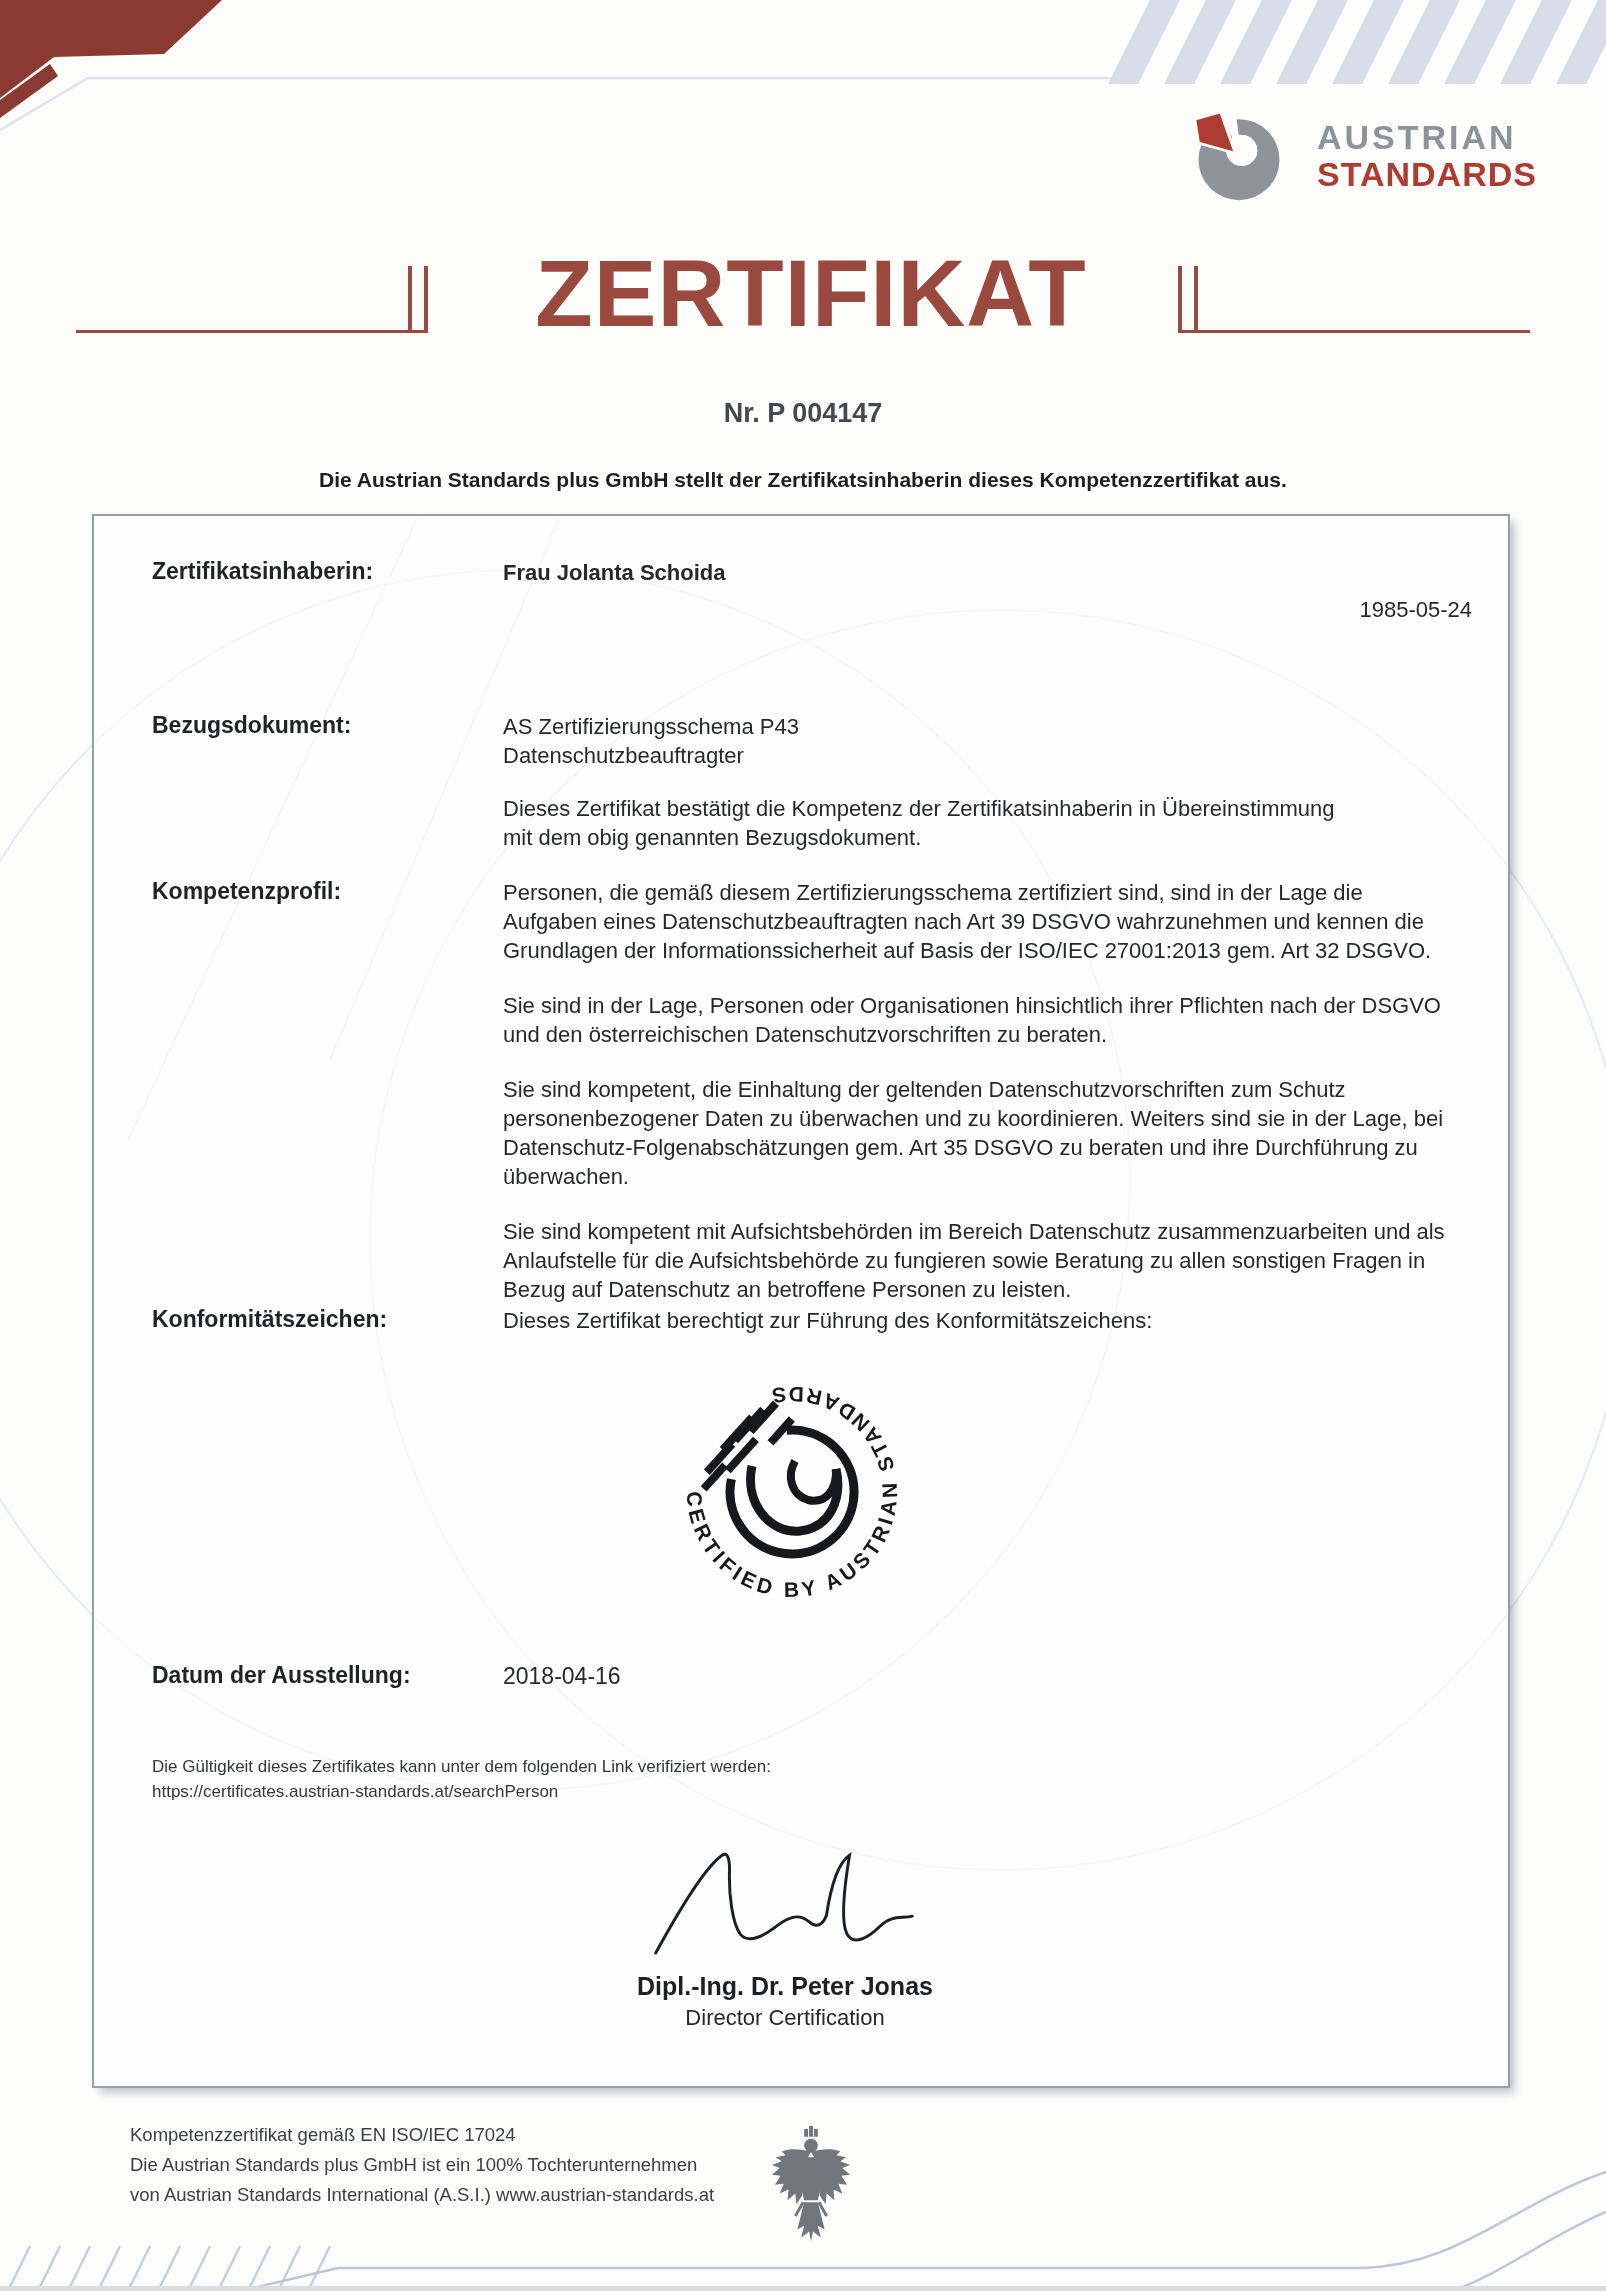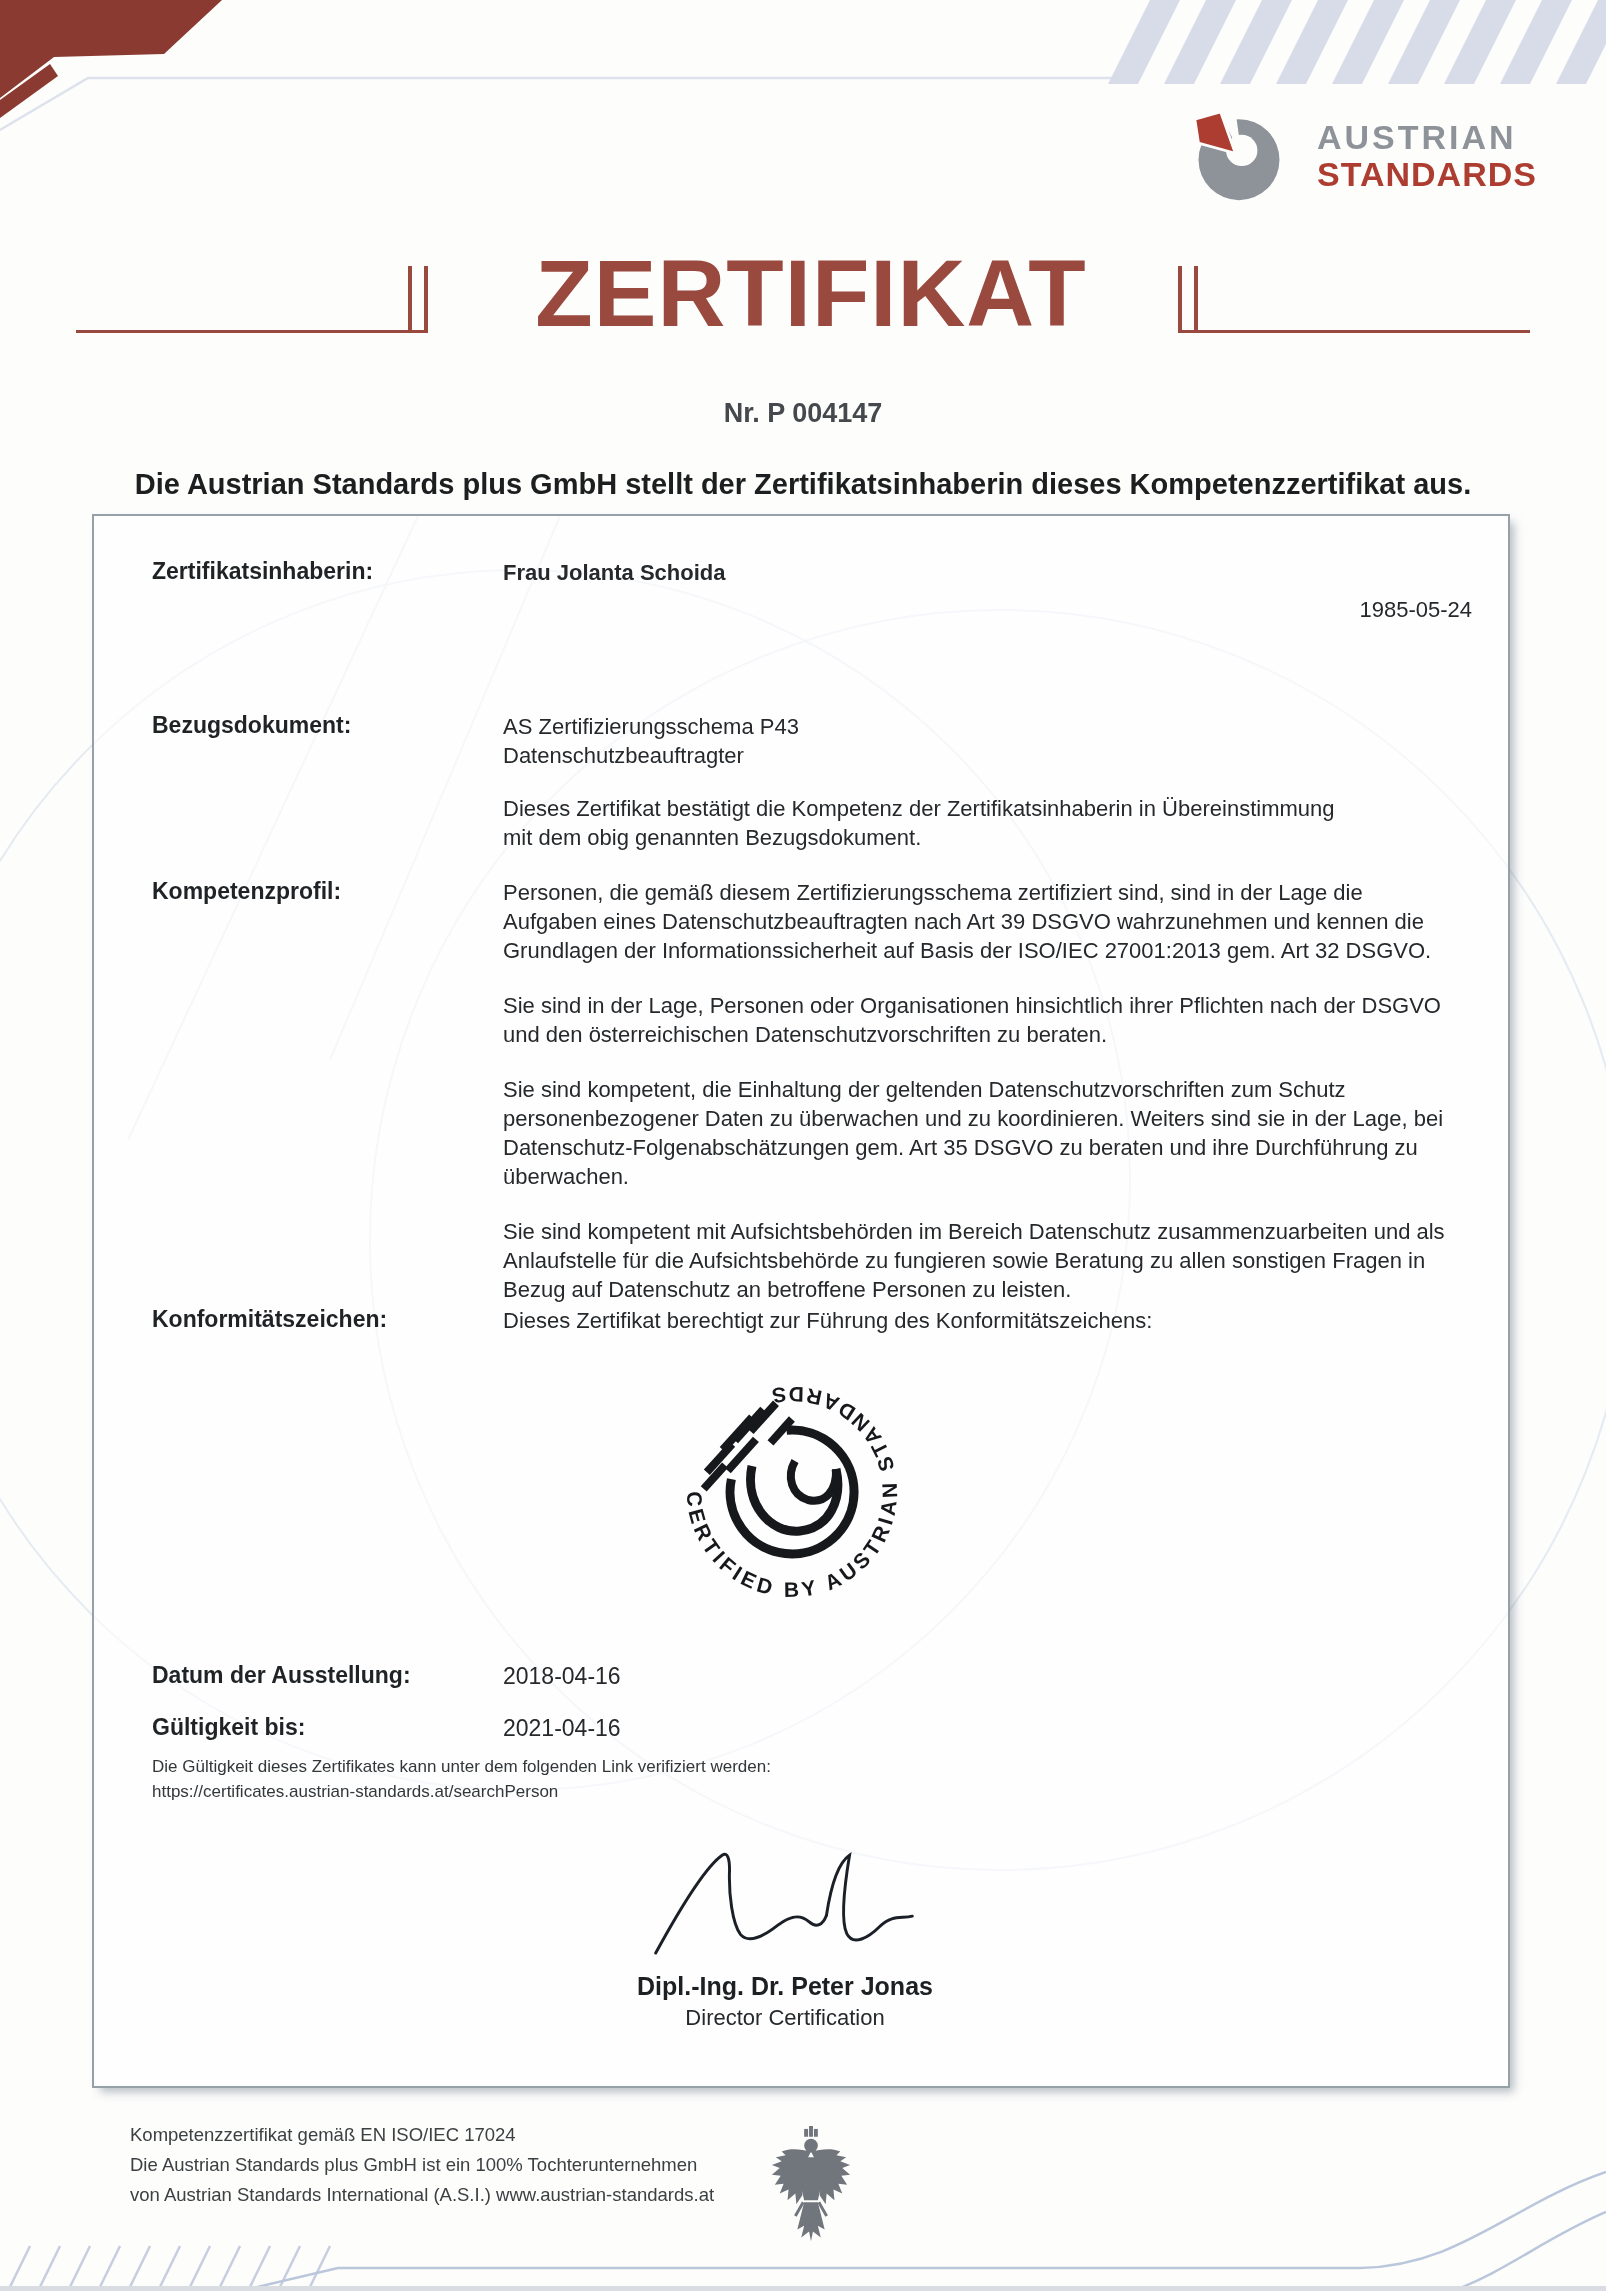--- a/index.html
+++ b/index.html
@@ -11,21 +11,21 @@
   .logo-text{line-height:37px;font-weight:bold;font-size:34px;}
   .logo-l1{color:#8d9399;letter-spacing:3px;}
   .logo-l2{color:#ad3d31;letter-spacing:1px;}
   
   .title{position:absolute;left:0;right:0;top:240px;text-align:center;z-index:2;
          font-size:94px;font-weight:bold;color:#99493e;letter-spacing:1px;margin:0;padding-left:16px;}
   .deco{position:absolute;background:#99493e;z-index:2;}
   .cert-number{position:absolute;left:0;right:0;top:398px;text-align:center;
                font-size:27px;font-weight:bold;color:#45494d;z-index:2;}
   .intro{position:absolute;left:0;right:0;top:468px;text-align:center;
-         font-size:29px;font-weight:bold;color:#1c1e20;z-index:2;}
+         font-size:21px;font-weight:bold;color:#1c1e20;z-index:2;}
   
   .box{position:absolute;left:92px;top:514px;width:1414px;height:1570px;background:rgba(255,255,255,.6);
        border:2px solid #95a1a7;box-shadow:6px 6px 9px -2px rgba(100,112,126,.45);z-index:1;}
   .row{position:absolute;left:58px;right:36px;display:flex;gap:31px;}
   .label{flex:0 0 320px;font-weight:bold;font-size:23px;color:#1f2326;}
   .value{flex:1;font-size:22px;line-height:29px;}
   .value .strong{font-weight:bold;}
   .para{white-space:pre-line;margin:0 0 26px 0;}
   .verify{position:absolute;left:58px;top:1238px;font-size:17px;line-height:25px;color:#33373a;}
   .sealwrap{position:absolute;left:573px;top:851px;width:250px;height:250px;}
@@ -176,24 +176,20 @@
           <textPath href="#sealCircle" startOffset="0">CERTIFIED BY AUSTRIAN STANDARDS</textPath>
         </text>
       </svg>
     </div>
 
     <div class="row" style="top:1146px;">
       <div class="label">Datum der Ausstellung:</div>
       <div class="value" style="font-size:23px;">2018-04-16</div>
     </div>
 
-    <div class="row" style="top:1198px;">
-      <div class="label">Gültigkeit bis:</div>
-      <div class="value" style="font-size:23px;">2021-04-16</div>
-    </div>
 
     <div class="verify">
       <div>Die Gültigkeit dieses Zertifikates kann unter dem folgenden Link verifiziert werden:</div>
       <div>https://certificates.austrian-standards.at/searchPerson</div>
     </div>
 
     <div class="sigwrap">
       <svg width="290" height="120" viewBox="0 0 310 130">
         <g stroke="#1b1f27" stroke-width="3.2" fill="none" stroke-linecap="round">
           <path d="M16,116 C40,72 68,24 88,10 C94,6 96,14 96,26 C95,52 99,84 108,96 C117,106 134,97 148,86 C161,76 172,73 182,82 C190,89 197,86 201,75"></path>

